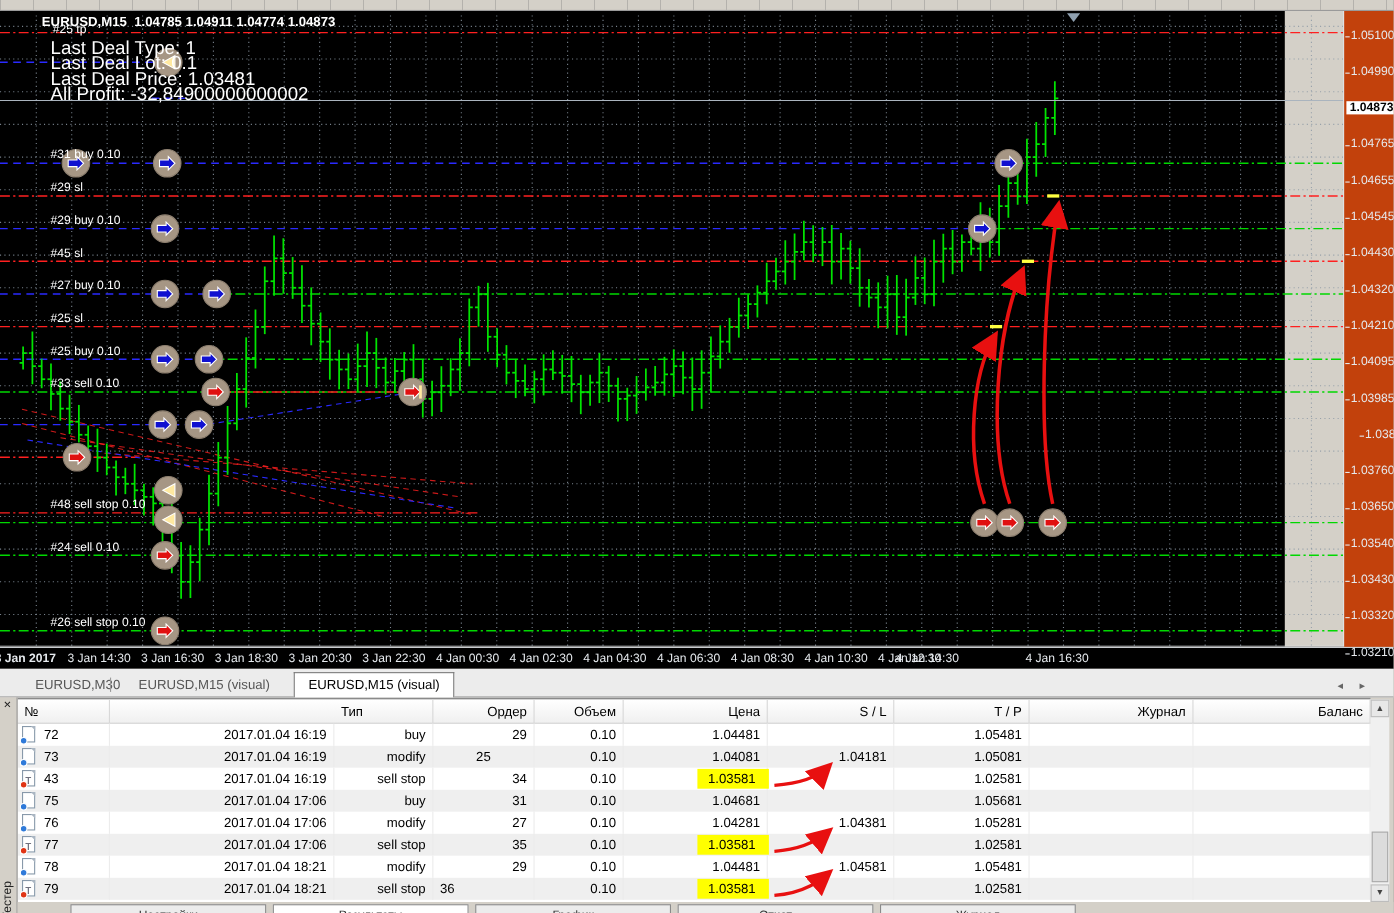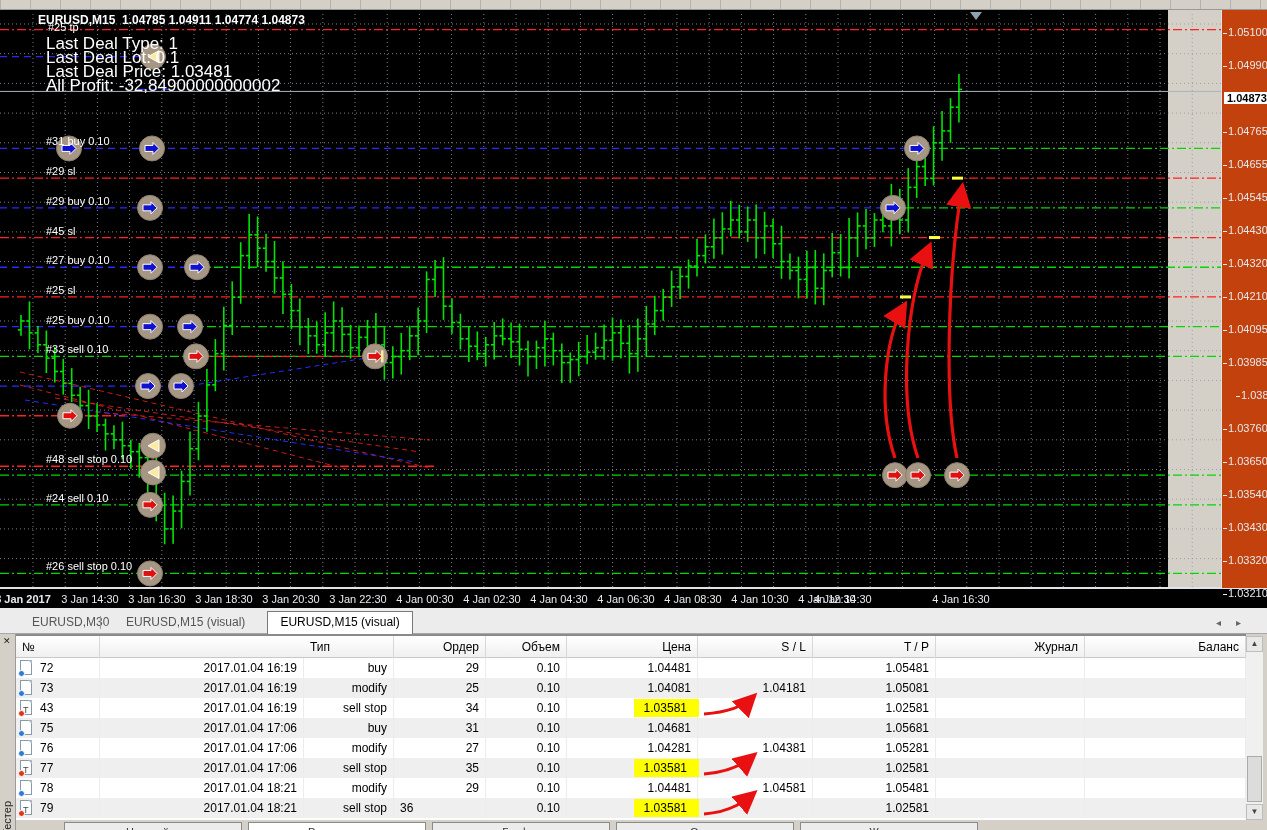--- a/index.html
+++ b/index.html
@@ -738,21 +738,21 @@
         <div class="trow alt">
           <div class="td" style="left: 0px; width: 84px; text-align: left;">
             <span class="doc-icon">
               <span class="fold"></span>
               <span class="dot blue"></span>
             </span>
             <span class="row-num">73</span>
           </div>
           <div class="td" style="left: 84px; width: 204px; text-align: right;">2017.01.04 16:19</div>
           <div class="td" style="left: 288px; width: 90px; text-align: right;">modify</div>
-          <div class="td" style="left: 378px; width: 92px; text-align: right;">25</div>
+          <div class="td" style="left: 378px; width: 92px; text-align: center;">25</div>
           <div class="td" style="left: 470px; width: 81px; text-align: right;">0.10</div>
           <div class="td" style="left: 551px; width: 131px; text-align: right;">1.04081</div>
           <div class="td" style="left: 682px; width: 115px; text-align: right;">1.04181</div>
           <div class="td" style="left: 797px; width: 123px; text-align: right;">1.05081</div>
           <div class="td" style="left: 920px; width: 149px; text-align: right;"></div>
           <div class="td" style="left: 1069px; width: 161px; text-align: right;"></div>
         </div>
         <div class="trow">
           <div class="td" style="left: 0px; width: 84px; text-align: left;">
             <span class="doc-icon">

